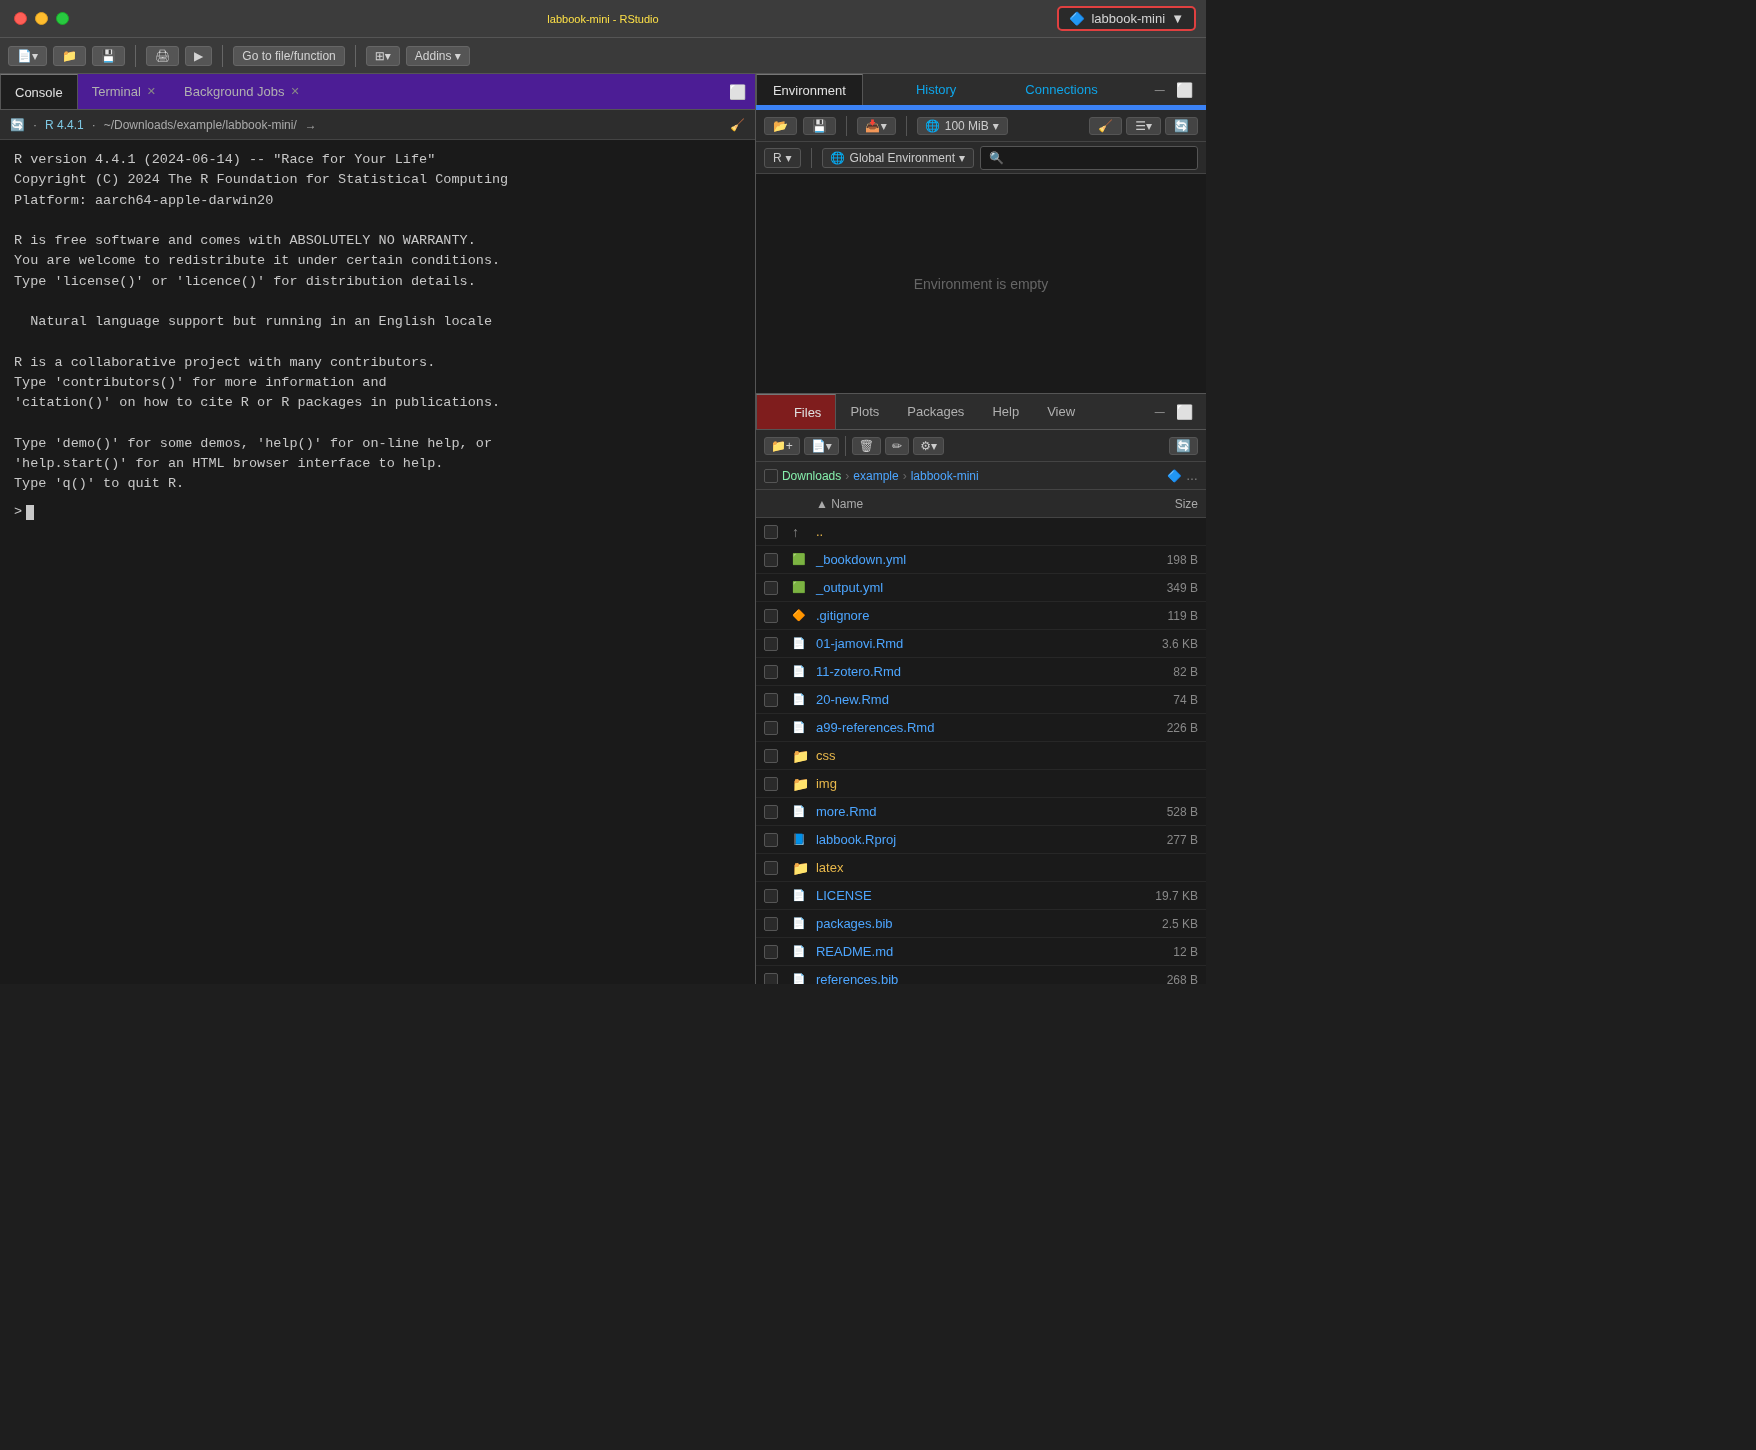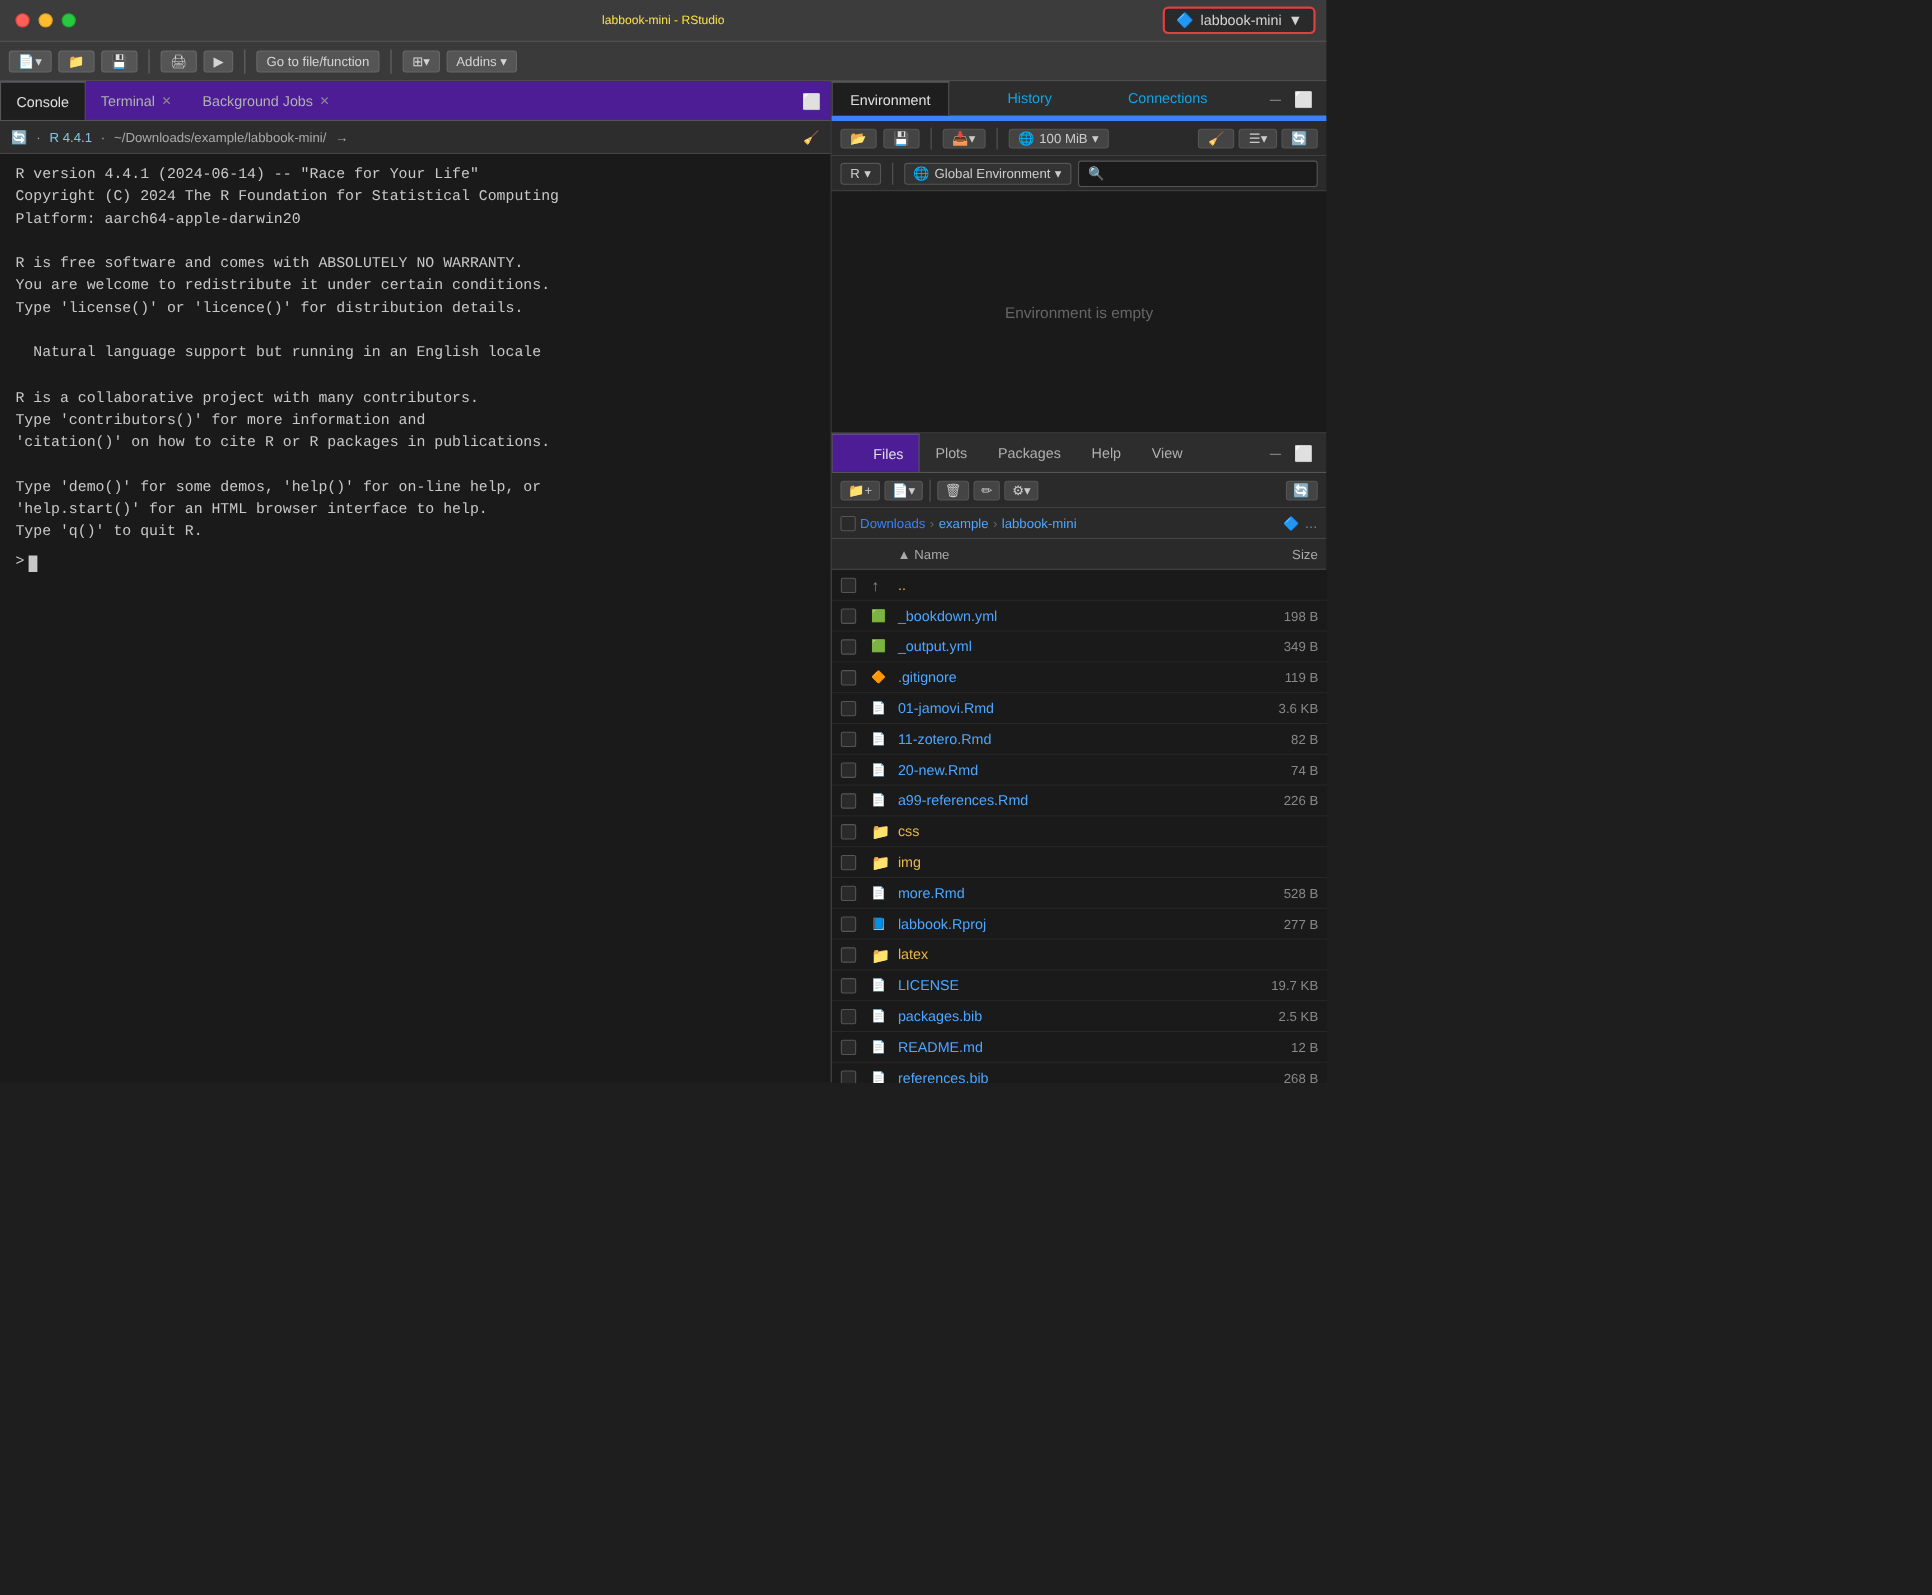--- a/index.html
+++ b/index.html
@@ -334,21 +334,21 @@
     .files-tab {
       padding: 0 14px;
       height: 100%;
       display: flex;
       align-items: center;
       font-size: 13px;
       cursor: pointer;
       color: #b0b0b0;
     }
     .files-tab.active {
-      background: #4c1d95;
+      background: #7f1d1d;
       color: #e0e0e0;
       border-top: 1px solid #777;
       border-right: 1px solid #555;
       border-left: 1px solid #555;
       padding-left: 37px;
     }
 
     
     .files-toolbar {
       background: #2a2a2a;
@@ -622,21 +622,21 @@
         <button class="files-btn">🗑</button>
         <button class="files-btn">✏</button>
         <button class="files-btn">⚙▾</button>
         <div style="margin-left:auto">
           <button class="files-btn">🔄</button>
         </div>
       </div>
 
       <div class="breadcrumb-bar">
         <div class="checkbox-cell"></div>
-        <span style="color:#3b82f6;cursor:pointer">Downloads</span>
+        <span style="color:#86efac;cursor:pointer">Downloads</span>
         <span class="breadcrumb-sep">›</span>
         <span style="color:#4da6ff;cursor:pointer">example</span>
         <span class="breadcrumb-sep">›</span>
         <span style="color:#4da6ff;cursor:pointer">labbook-mini</span>
         <div style="margin-left:auto;display:flex;gap:4px">
           <span style="color:#4da6ff">🔷</span>
           <span style="color:#888;cursor:pointer">…</span>
         </div>
       </div>
 

